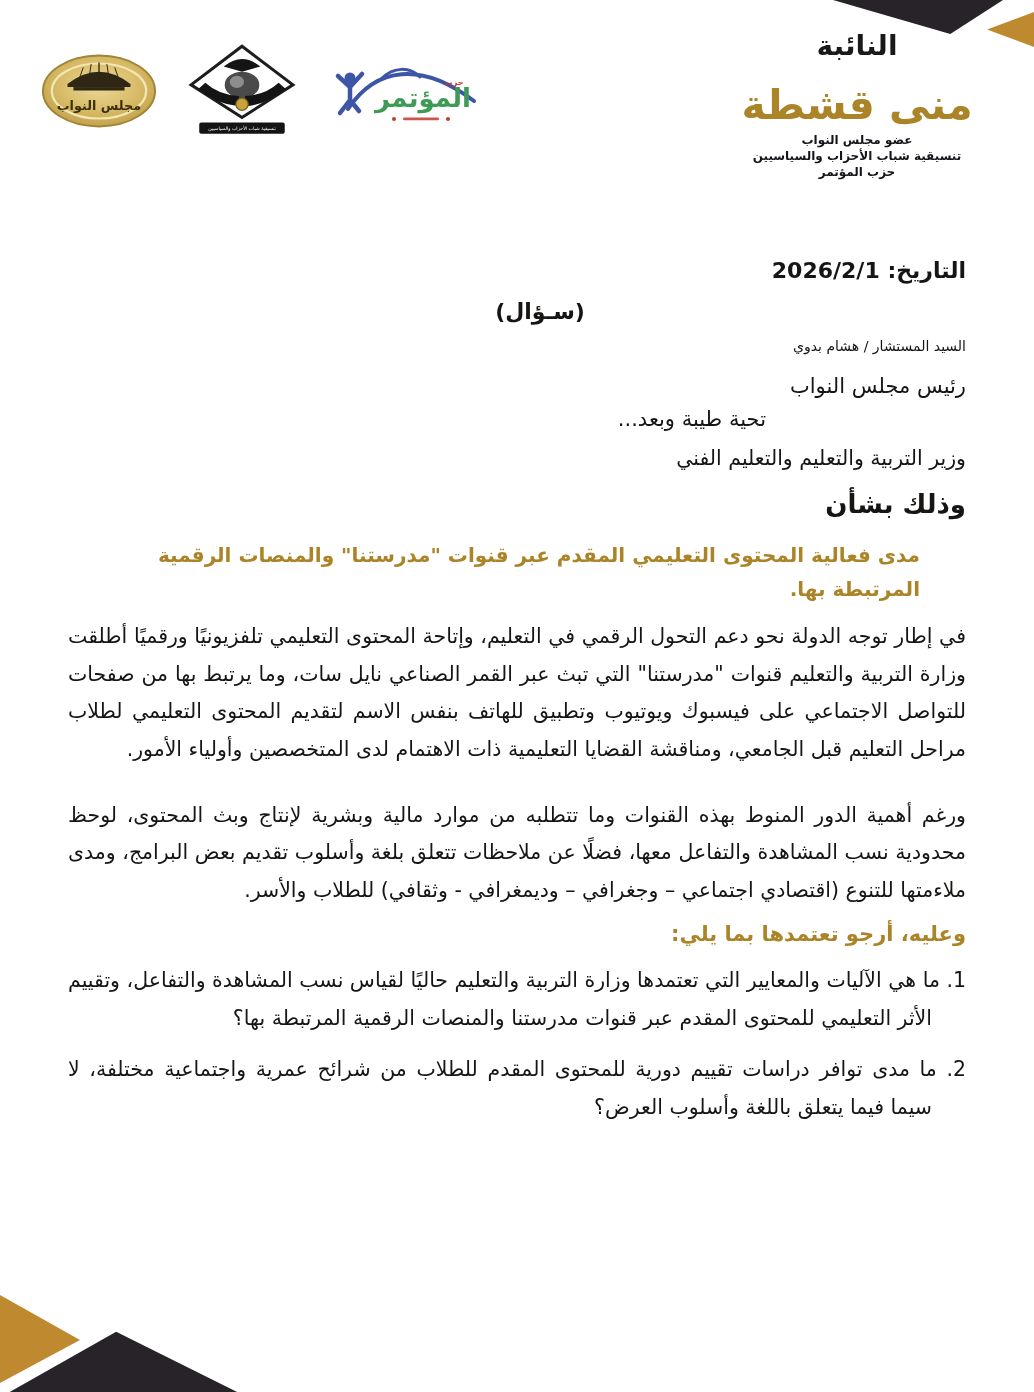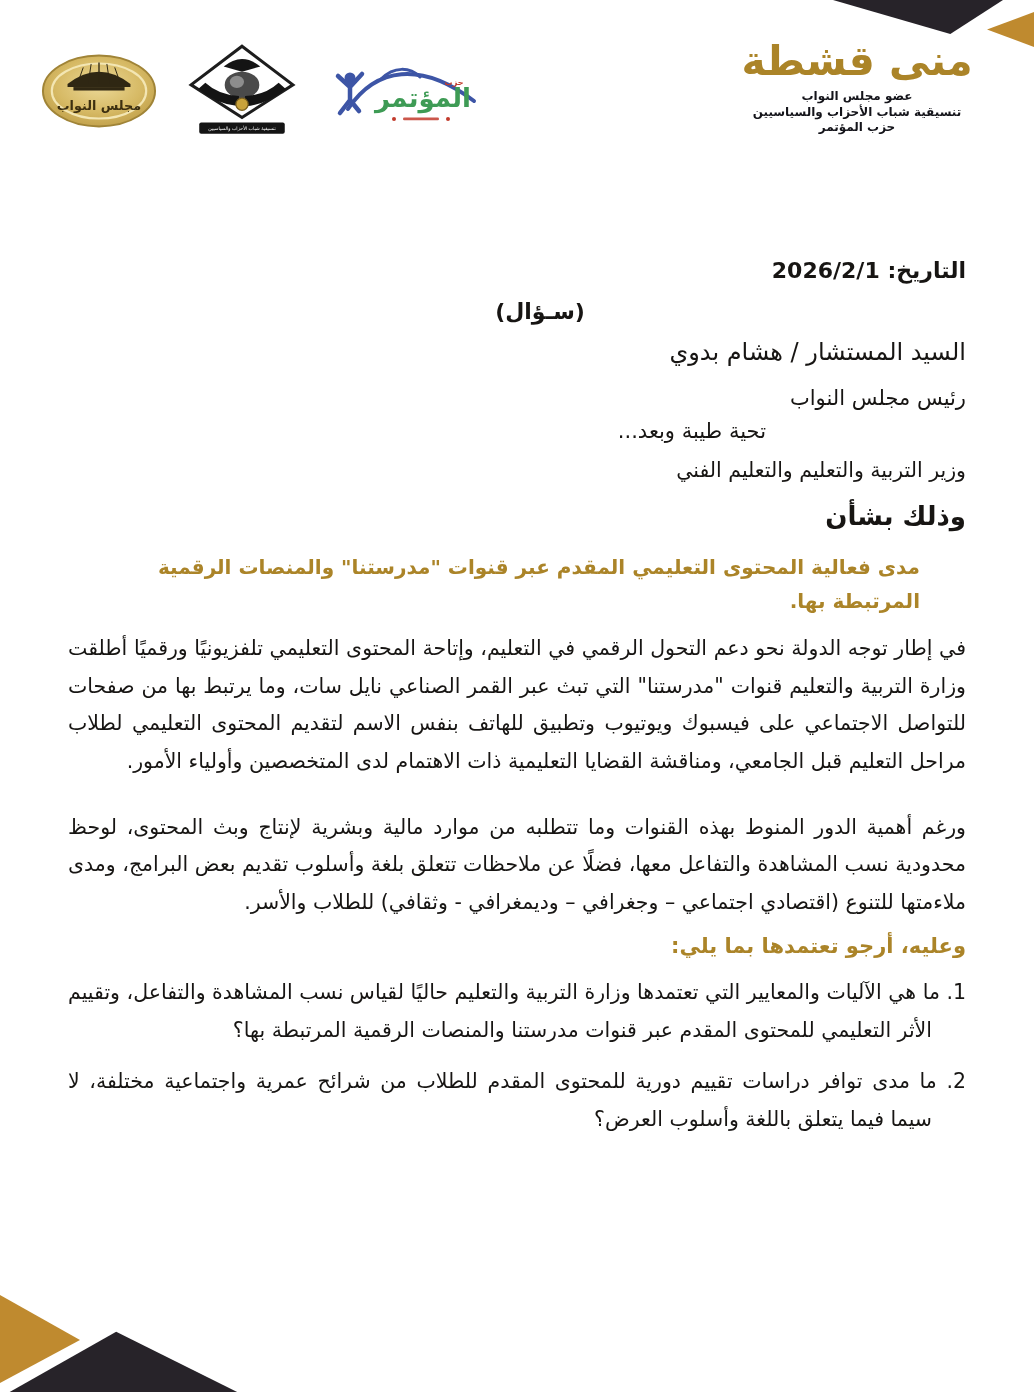--- a/index.html
+++ b/index.html
@@ -27,29 +27,29 @@
 
   
   .logos{position:absolute; top:48px; right:594px; left:40px; height:86px;
          display:flex; align-items:center; justify-content:flex-start; gap:14px;
          flex-direction:row-reverse;}
   .logo{flex:0 0 auto; display:flex; align-items:center; justify-content:center;}
   .logo-sep{width:2px; height:62px; background:#c9c2b4;}
 
   .mp-block{position:absolute; top:30px; right:36px; width:282px; text-align:center; direction:rtl;}
   .mp-badge{font-size:28px; font-weight:bold; color:#191919; line-height:1.15;}
-  .mp-name{font-size:41px; font-weight:bold; color:var(--gold-text); line-height:1.15; margin-top:8px;}
+  .mp-name{font-size:41px; font-weight:bold; color:var(--gold-text); line-height:1.15; margin-top:20px;}
   .mp-role{font-size:12px; font-weight:bold; color:#14141a; line-height:1.3;}
   .mp-roles{margin-top:4px;}
 
   
   .letter{position:absolute; top:258px; right:68px; left:68px; direction:rtl;}
   .date{font-size:22px; font-weight:bold; margin-bottom:16px;}
   .doc-type{font-size:22px; font-weight:bold; text-align:center; padding-left:46px; margin-bottom:14px;}
-  .recipient-name{font-size:24px; margin-bottom:20px;}
+  .recipient-name{font-size:14px; margin-bottom:20px;}
   .recipient-title{font-size:21px; margin-bottom:9px;}
   .greeting{font-size:21px; margin-right:200px; margin-bottom:9px;}
   .para{font-size:20.5px; line-height:1.84; text-align:justify; text-justify:inter-word;}
   .intro{margin-bottom:8px;}
   .minister-line{font-size:20.5px; display:flex; gap:34px; margin-bottom:12px; line-height:1.8;}
   .regarding{font-size:26px; font-weight:bold; margin-bottom:19px;}
   .subject{font-size:20px; font-weight:bold; color:var(--gold-text); margin-right:46px; margin-bottom:12px; line-height:1.7;}
   .p1{margin-bottom:28px;}
   .p2{margin-bottom:12px;}
   .p3{margin-bottom:14px;}
@@ -114,20 +114,21 @@
         <text x="128" y="34" text-anchor="middle" font-size="8" font-weight="bold" fill="#c23a2b">حزب</text>
         <text x="97" y="56" text-anchor="middle" font-size="26" font-weight="bold" fill="#3e9b55">المؤتمر</text>
         <circle cx="68" cy="68" r="2" fill="#c23a2b"></circle>
         <rect x="77" y="66.6" width="36" height="2.6" rx="1.3" fill="#c23a2b" opacity="0.85"></rect>
         <circle cx="122" cy="68" r="2" fill="#c23a2b"></circle>
       </svg>
     </div>
   </div>
 
   <div class="mp-block">
+    <div class="mp-badge">النائبة</div>
     <div class="mp-name">منى قشطة</div>
     <div class="mp-roles">
       <div class="mp-role">عضو مجلس النواب</div>
       <div class="mp-role">تنسيقية شباب الأحزاب والسياسيين</div>
       <div class="mp-role">حزب المؤتمر</div>
     </div>
   </div>
 
   <main class="letter">
     <div class="date">التاريخ: 2026/2/1</div>

